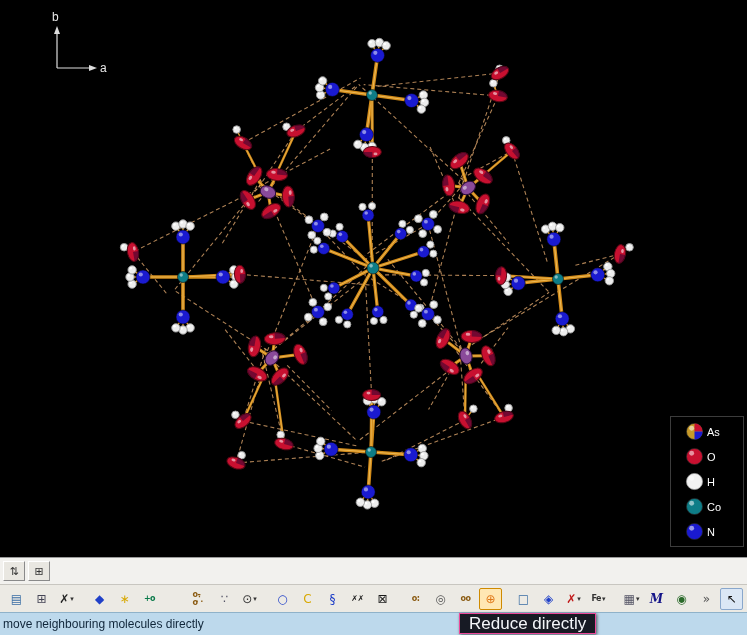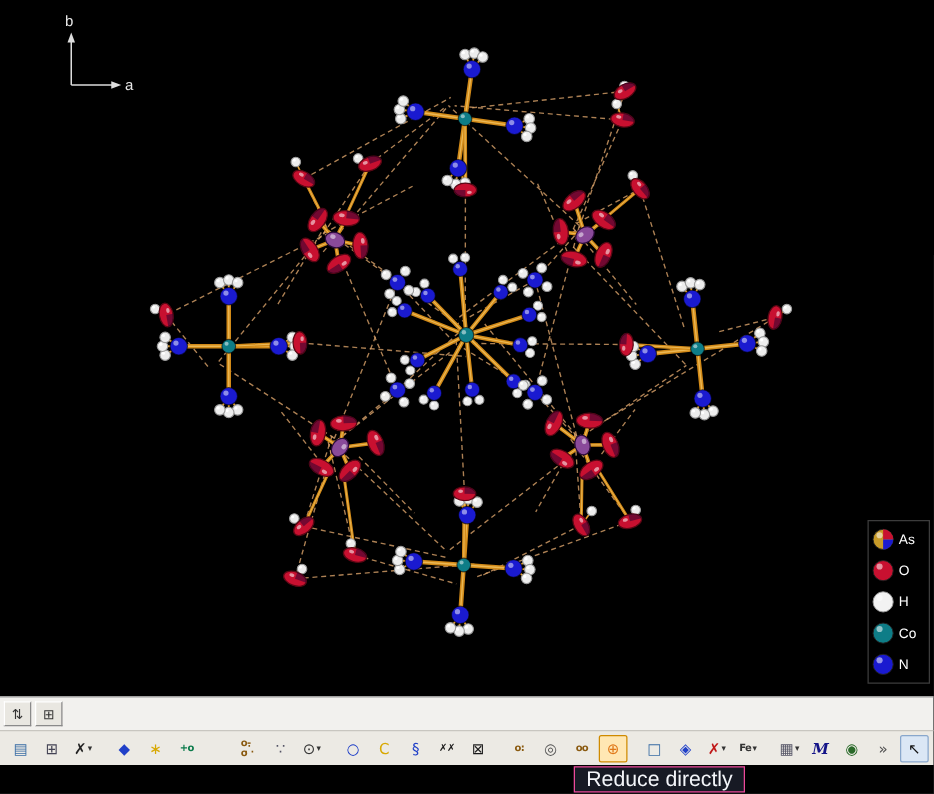--- a/index.html
+++ b/index.html
@@ -3,21 +3,21 @@
 <meta charset="utf-8">
 <style>
   html,body{margin:0;padding:0;background:#333;}
   .app{position:relative;width:747px;height:635px;background:#000;overflow:hidden;
        font-family:"Liberation Sans",sans-serif;}
   #mol-canvas{position:absolute;left:0;top:0;background:#000;display:block;}
   .axis-label{fill:#e8e8e8;font-family:"Liberation Sans",sans-serif;font-size:12px;}
 
   
   .legend{position:absolute;right:3px;top:416px;width:44px;border:1px solid #3c3c3c;
-          background:rgba(0,0,0,.2);padding:2px 2px;}
+          background:rgba(0,0,0,.2);padding:2px 14px;}
   .legend-row{display:flex;align-items:center;gap:3px;height:25px;}
   .legend-label{color:#fff;font-size:11px;}
 
   
   .substrip{position:absolute;left:0;right:0;top:557px;height:27px;background:#f2f1ee;
             border-top:1px solid #9a9a9a;display:flex;align-items:center;gap:3px;padding-left:3px;box-sizing:border-box;}
   .ss-btn{width:20px;height:18px;background:#e9e7e1;border:1px solid;border-color:#fff #8a8a8a #8a8a8a #fff;
           display:flex;align-items:center;justify-content:center;font:11px "DejaVu Sans",sans-serif;color:#333;}
 
   
@@ -987,18 +987,21 @@
       <div class="tb-btn">
         <span class="g" style="color: rgb(85, 85, 85);">»</span>
       </div>
       <div class="tb-spacer"></div>
       <div class="tb-btn sel">
         <span class="g" style="color: rgb(17, 17, 17);">↖</span>
       </div>
       <div class="tb-btn"></div>
     </div>
 
+  <div class="statusbar">
+    <span>move neighbouring molecules directly</span>
+  </div>
 
   <div class="tooltip">
     <span>Reduce directly</span>
   </div>
 
 </div>
 
 </body></html>

